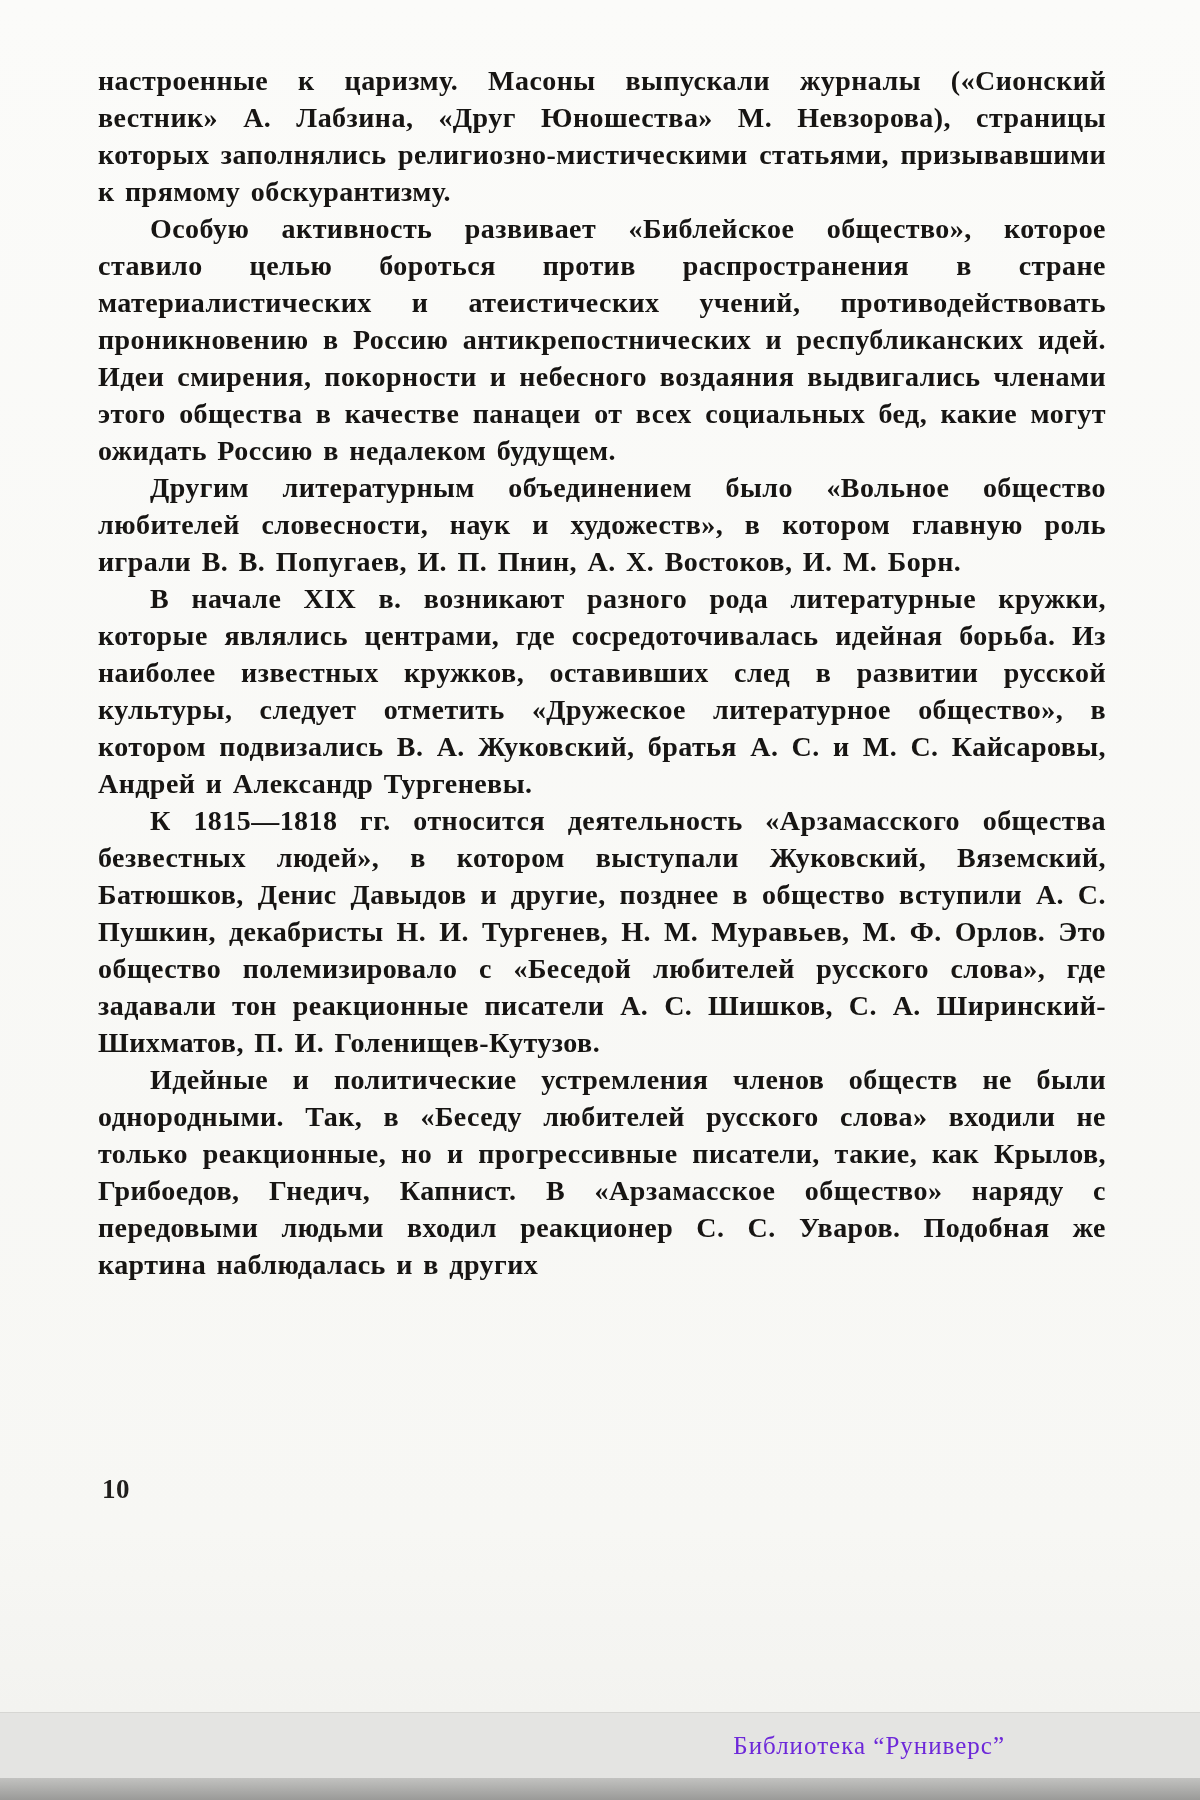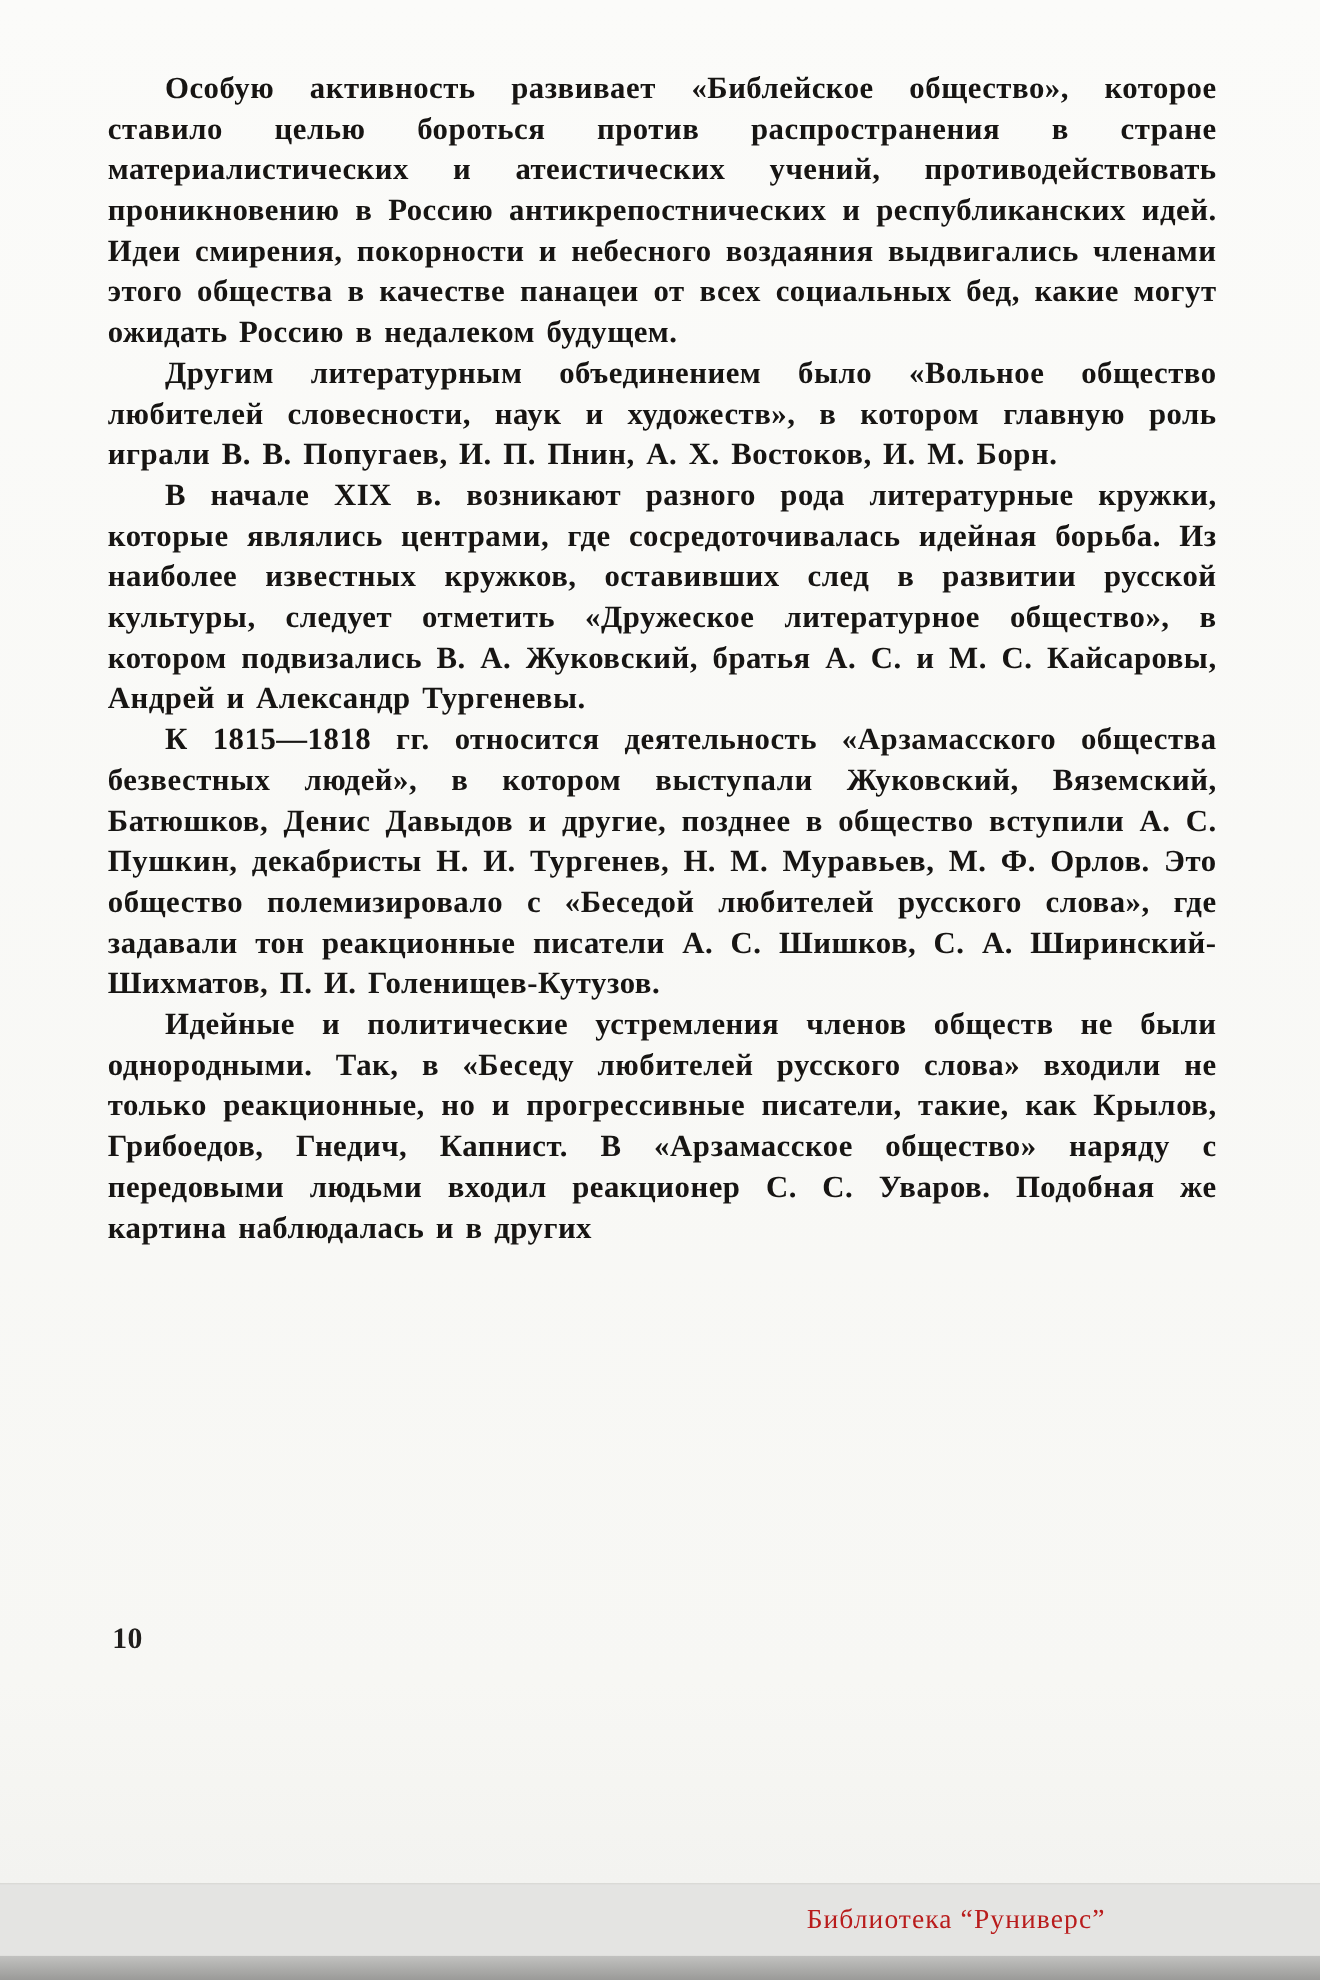--- a/index.html
+++ b/index.html
@@ -58,39 +58,40 @@
     height: 66px;
     background: #e4e4e2;
     display: flex;
     align-items: center;
     justify-content: flex-end;
     padding-right: 195px;
     box-sizing: border-box;
     border-top: 1px solid #d6d6d3;
   }
   .watermark-text {
-    color: #b91c1c;
+    color: #6d28d9;
     font-size: 25px;
     letter-spacing: 1px;
   }
   .bottom-edge {
     position: absolute;
     left: 0;
     right: 0;
     bottom: 0;
     height: 22px;
     background: linear-gradient(180deg, #c2c2c0 0%, #9a9a98 100%);
   }
 </style>
 </head>
 <body>
 
 <div class="scan-page">
 
   <div class="text-block">
+    <p class="first">настроенные к царизму. Масоны выпускали журналы («Сионский вестник» А. Лабзина, «Друг Юношества» М. Невзорова), страницы которых заполнялись религиозно-мистическими статьями, призывавшими к прямому обскурантизму.</p>
     <p>Особую активность развивает «Библейское общество», которое ставило целью бороться против распространения в стране материалистических и атеистических учений, противодействовать проникновению в Россию антикрепостнических и республиканских идей. Идеи смирения, покорности и небесного воздаяния выдвигались членами этого общества в качестве панацеи от всех социальных бед, какие могут ожидать Россию в недалеком будущем.</p>
     <p>Другим литературным объединением было «Вольное общество любителей словесности, наук и художеств», в котором главную роль играли В. В. Попугаев, И. П. Пнин, А. Х. Востоков, И. М. Борн.</p>
     <p>В начале XIX в. возникают разного рода литературные кружки, которые являлись центрами, где сосредоточивалась идейная борьба. Из наиболее известных кружков, оставивших след в развитии русской культуры, следует отметить «Дружеское литературное общество», в котором подвизались В. А. Жуковский, братья А. С. и М. С. Кайсаровы, Андрей и Александр Тургеневы.</p>
     <p>К 1815—1818 гг. относится деятельность «Арзамасского общества безвестных людей», в котором выступали Жуковский, Вяземский, Батюшков, Денис Давыдов и другие, позднее в общество вступили А. С. Пушкин, декабристы Н. И. Тургенев, Н. М. Муравьев, М. Ф. Орлов. Это общество полемизировало с «Беседой любителей русского слова», где задавали тон реакционные писатели А. С. Шишков, С. А. Ширинский-Шихматов, П. И. Голенищев-Кутузов.</p>
     <p>Идейные и политические устремления членов обществ не были однородными. Так, в «Беседу любителей русского слова» входили не только реакционные, но и прогрессивные писатели, такие, как Крылов, Грибоедов, Гнедич, Капнист. В «Арзамасское общество» наряду с передовыми людьми входил реакционер С. С. Уваров. Подобная же картина наблюдалась и в других</p>
   </div>
 
   <div class="page-number">10</div>
 
   <div class="watermark-band">

